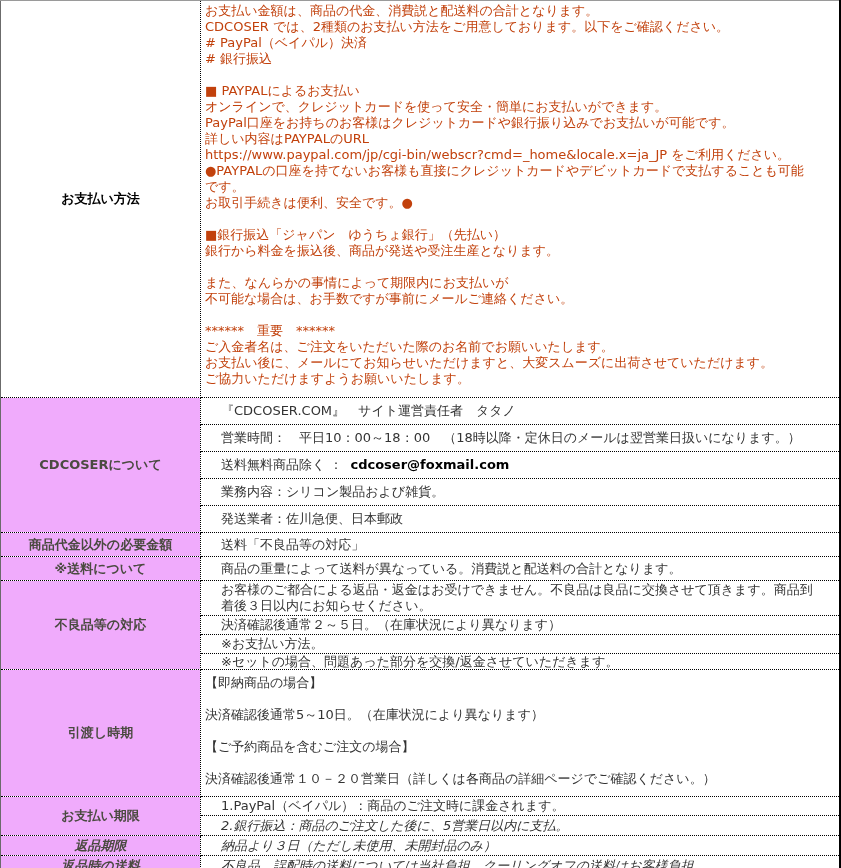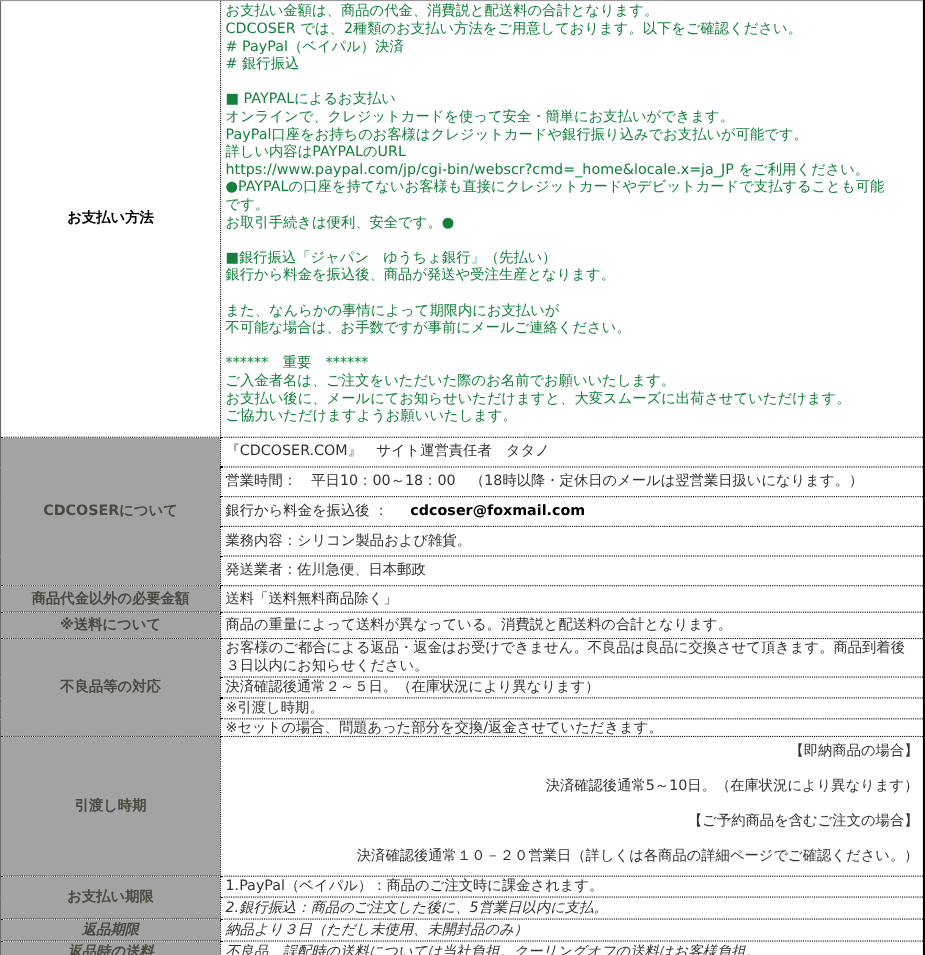--- a/index.html
+++ b/index.html
@@ -11,60 +11,59 @@
     font-size:13px;
     color:#333;
     border-top:1px solid #9a9a9a;
     border-left:1px solid #6b6b6b;
     border-right:2px solid #000;
     border-bottom:5px solid #000;
   }
   col.label-col{width:200px;}
   th,td{
     border:1px dotted #000;
-    padding:1px 4px;
+    padding:1px 20px;
     line-height:16px;
     font-weight:normal;
     overflow:hidden;
   }
   th.rowlabel{
-    background:#a3a3a3;
+    background:#f0abfc;
     color:#4a4a40;
     font-weight:bold;
     text-align:center;
     vertical-align:middle;
   }
   th.rowlabel.first{
     background:#fff;
     color:#000;
   }
   td.cell{
     background:#fff;
     vertical-align:middle;
     text-align:left;
   }
   td.multiline{
     white-space:pre-line;
     vertical-align:top;
   }
   td.payment-content{
     padding:2px 4px 10px 4px;
-    color:#15803d;
+    color:#c2410c;
     height:384px;
   }
   td.delivery-content{
     padding:5px 4px 9px 4px;
-    text-align:right;
   }
   .h26{height:24px;}
   .h23{height:21px;}
   .h17{height:15px;}
   .h14{height:12px;line-height:13px;}
   .h19{height:17px;font-style:italic;}
-  .email{font-weight:bold;color:#000;margin-left:20px;}
+  .email{font-weight:bold;color:#000;margin-left:8px;}
 </style>
 </head>
 <body>
 
 <table class="shop-info">
   <colgroup>
     <col class="label-col">
     <col>
   </colgroup>
   <tbody>
@@ -99,49 +98,49 @@
 
     <tr>
       <th class="rowlabel" rowspan="5">CDCOSERについて</th>
       <td class="cell h26">『CDCOSER.COM』　サイト運営責任者　タタノ</td>
     </tr>
     <tr>
       <td class="cell h26">営業時間：　平日10：00～18：00　（18時以降・定休日のメールは翌営業日扱いになります。）</td>
     </tr>
     <tr>
       <td class="cell h26">
-        <span>銀行から料金を振込後 ：</span><span class="email">cdcoser@foxmail.com</span>
+        <span>送料無料商品除く ：</span><span class="email">cdcoser@foxmail.com</span>
       </td>
     </tr>
     <tr>
       <td class="cell h26">業務内容：シリコン製品および雑貨。</td>
     </tr>
     <tr>
       <td class="cell h26">発送業者：佐川急便、日本郵政</td>
     </tr>
 
     <tr>
       <th class="rowlabel h23">商品代金以外の必要金額</th>
-      <td class="cell h23">送料「送料無料商品除く」</td>
+      <td class="cell h23">送料「不良品等の対応」</td>
     </tr>
 
     <tr>
       <th class="rowlabel h23">※送料について</th>
       <td class="cell h23">商品の重量によって送料が異なっている。消費説と配送料の合計となります。</td>
     </tr>
 
     <tr>
       <th class="rowlabel" rowspan="4">不良品等の対応</th>
       <td class="cell">お客様のご都合による返品・返金はお受けできません。不良品は良品に交換させて頂きます。商品到着後３日以内にお知らせください。</td>
     </tr>
     <tr>
       <td class="cell h17">決済確認後通常２～５日。（在庫状況により異なります）</td>
     </tr>
     <tr>
-      <td class="cell h17">※引渡し時期。</td>
+      <td class="cell h17">※お支払い方法。</td>
     </tr>
     <tr>
       <td class="cell h14">※セットの場合、問題あった部分を交換/返金させていただきます。</td>
     </tr>
 
     <tr>
       <th class="rowlabel">引渡し時期</th>
       <td class="cell multiline delivery-content">【即納商品の場合】
 
 決済確認後通常5～10日。（在庫状況により異なります）

